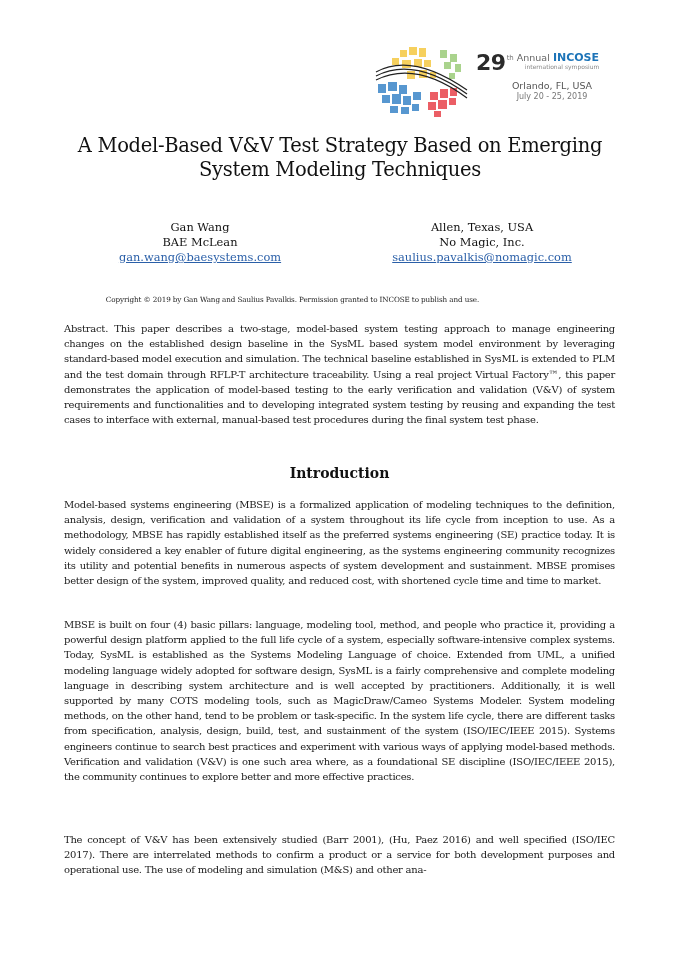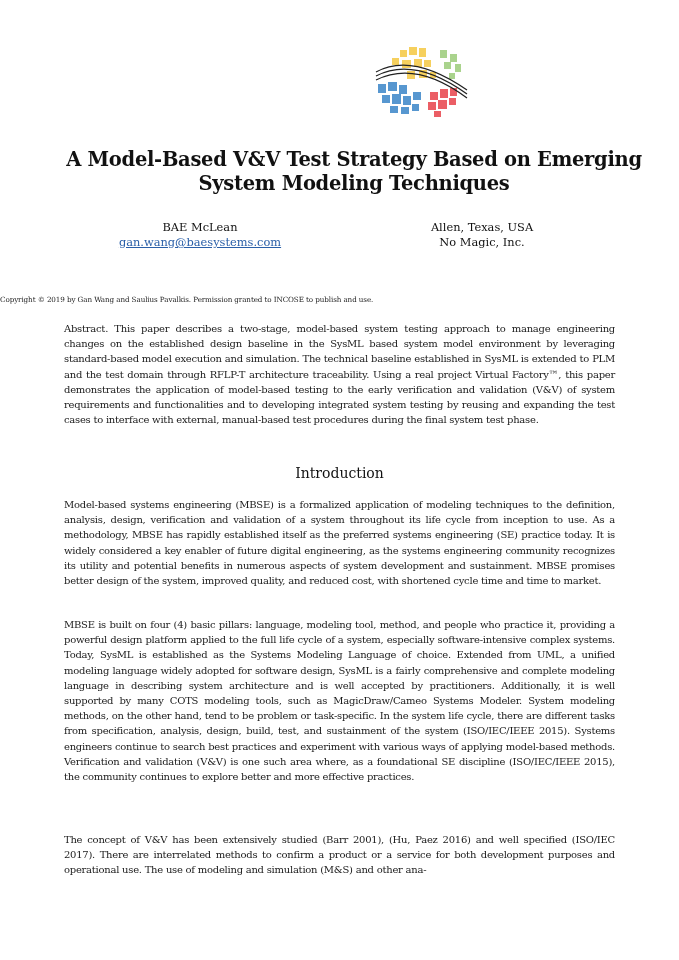--- a/index.html
+++ b/index.html
@@ -22,21 +22,21 @@
     .conf-date { font-size: 8px; color: #777; text-align: center; line-height: 10px; padding-left: 22px; }
 
     .title { position: absolute; left: 40px; top: 134px; width: 600px; text-align: center; font-size: 19.5px; line-height: 24px; color: #111; letter-spacing: -0.3px; }
 
     .authors { position: absolute; top: 220px; width: 679px; left: 0; }
     .author { position: absolute; width: 220px; text-align: center; font-size: 11.4px; line-height: 15px; color: #111; }
     .author.a1 { left: 90px; }
     .author.a2 { left: 372px; }
     .author a { color: #2a5fa8; text-decoration: underline; }
 
-    .copyright { position: absolute; left: 0; width: 585px; top: 295px; text-align: left; font-size: 7.2px; color: #222; letter-spacing: -0.1px; }
+    .copyright { position: absolute; left: 0; width: 585px; top: 295px; text-align: center; font-size: 7.2px; color: #222; letter-spacing: -0.1px; }
 
     .body-text { position: absolute; left: 64px; width: 551px; font-size: 10px; line-height: 15.2px; text-align: justify; color: #1a1a1a; letter-spacing: -0.25px; margin: 0; }
     .abstract { top: 321px; }
     .section-heading { position: absolute; left: 0; width: 679px; top: 465px; text-align: center; font-size: 14px; color: #111; }
     .p1 { top: 497px; }
     .p2 { top: 617px; }
     .p3 { top: 832px; }
   </style>
 </head>
 <body>
@@ -74,36 +74,53 @@
       <rect x="78" y="46" width="7" height="8" fill="#e8424b"></rect>
       <rect x="56" y="60" width="8" height="8" fill="#e8424b"></rect>
       <rect x="66" y="58" width="9" height="9" fill="#e8424b"></rect>
       <rect x="77" y="56" width="7" height="7" fill="#e8424b"></rect>
       <rect x="62" y="69" width="7" height="6" fill="#e8424b"></rect>
     </g>
     <path d="M4 30 Q40 10 95 48" stroke="#222" stroke-width="1.2" fill="none"></path>
     <path d="M4 34 Q42 14 95 52" stroke="#222" stroke-width="1.2" fill="none"></path>
     <path d="M4 38 Q44 18 95 56" stroke="#222" stroke-width="1.2" fill="none"></path>
   </svg>
+  <div class="conf-text">
+    <div class="conf-line1">
+      <span class="conf-num">29</span>
+      <span class="conf-th">th</span>
+      <div class="conf-right">
+        <div class="conf-annual">
+          <span>Annual</span>
+          <span class="conf-incose">INCOSE</span>
+        </div>
+        <div class="conf-intl">international symposium</div>
+      </div>
+    </div>
+    <div class="conf-loc">Orlando, FL, USA</div>
+    <div class="conf-date">July 20 - 25, 2019</div>
+  </div>
 </div>
 
-<h1 class="title" style="margin:14px;font-weight:bold;">A Model-Based V&amp;V Test Strategy Based on Emerging System Modeling Techniques</h1>
+<h1 class="title" style="margin:0;font-weight:normal;">A Model-Based V&amp;V Test Strategy Based on Emerging System Modeling Techniques</h1>
 
 <div class="authors">
   <div class="author a1">
+    <div>Gan Wang</div>
     <div>BAE McLean</div>
     <div><a>gan.wang@baesystems.com</a></div>
   </div>
   <div class="author a2">
     <div>Allen, Texas, USA</div>
     <div>No Magic, Inc.</div>
+    <div><a>saulius.pavalkis@nomagic.com</a></div>
   </div>
 </div>
 
 <div class="copyright">Copyright © 2019 by Gan Wang and Saulius Pavalkis. Permission granted to INCOSE to publish and use.</div>
 
 <p class="body-text abstract">Abstract. This paper describes a two-stage, model-based system testing approach to manage engineering changes on the established design baseline in the SysML based system model environment by leveraging standard-based model execution and simulation.  The technical baseline established in SysML is extended to PLM and the test domain through RFLP-T architecture traceability.  Using a real project Virtual Factory™, this paper demonstrates the application of model-based testing to the early verification and validation (V&amp;V) of system requirements and functionalities and to developing integrated system testing by reusing and expanding the test cases to interface with external, manual-based test procedures during the final system test phase.</p>
 
-<h2 class="section-heading" style="margin:0;font-weight:normal;">Introduction</h2>
+<h2 class="section-heading" style="margin:0;font-weight:bold;">Introduction</h2>
 
 <p class="body-text p1">Model-based systems engineering (MBSE) is a formalized application of modeling techniques to the definition, analysis, design, verification and validation of a system throughout its life cycle from inception to use.  As a methodology, MBSE has rapidly established itself as the preferred systems engineering (SE) practice today.  It is widely considered a key enabler of future digital engineering, as the systems engineering community recognizes its utility and potential benefits in numerous aspects of system development and sustainment.  MBSE promises better design of the system, improved quality, and reduced cost, with shortened cycle time and time to market.</p>
 <p class="body-text p2">MBSE is built on four (4) basic pillars: language, modeling tool, method, and people who practice it, providing a powerful design platform applied to the full life cycle of a system, especially software-intensive complex systems.  Today, SysML is established as the Systems Modeling Language of choice.  Extended from UML, a unified modeling language widely adopted for software design, SysML is a fairly comprehensive and complete modeling language in describing system architecture and is well accepted by practitioners. Additionally, it is well supported by many COTS modeling tools, such as MagicDraw/Cameo Systems Modeler.  System modeling methods, on the other hand, tend to be problem or task-specific.  In the system life cycle, there are different tasks from specification, analysis, design, build, test, and sustainment of the system (ISO/IEC/IEEE 2015).  Systems engineers continue to search best practices and experiment with various ways of applying model-based methods.  Verification and validation (V&amp;V) is one such area where, as a foundational SE discipline (ISO/IEC/IEEE 2015), the community continues to explore better and more effective practices.</p>
 <p class="body-text p3">The concept of V&amp;V has been extensively studied (Barr 2001), (Hu, Paez 2016) and well specified (ISO/IEC 2017).  There are interrelated methods to confirm a product or a service for both development purposes and operational use.  The use of modeling and simulation (M&amp;S) and other ana-</p>
 
 </body></html>

